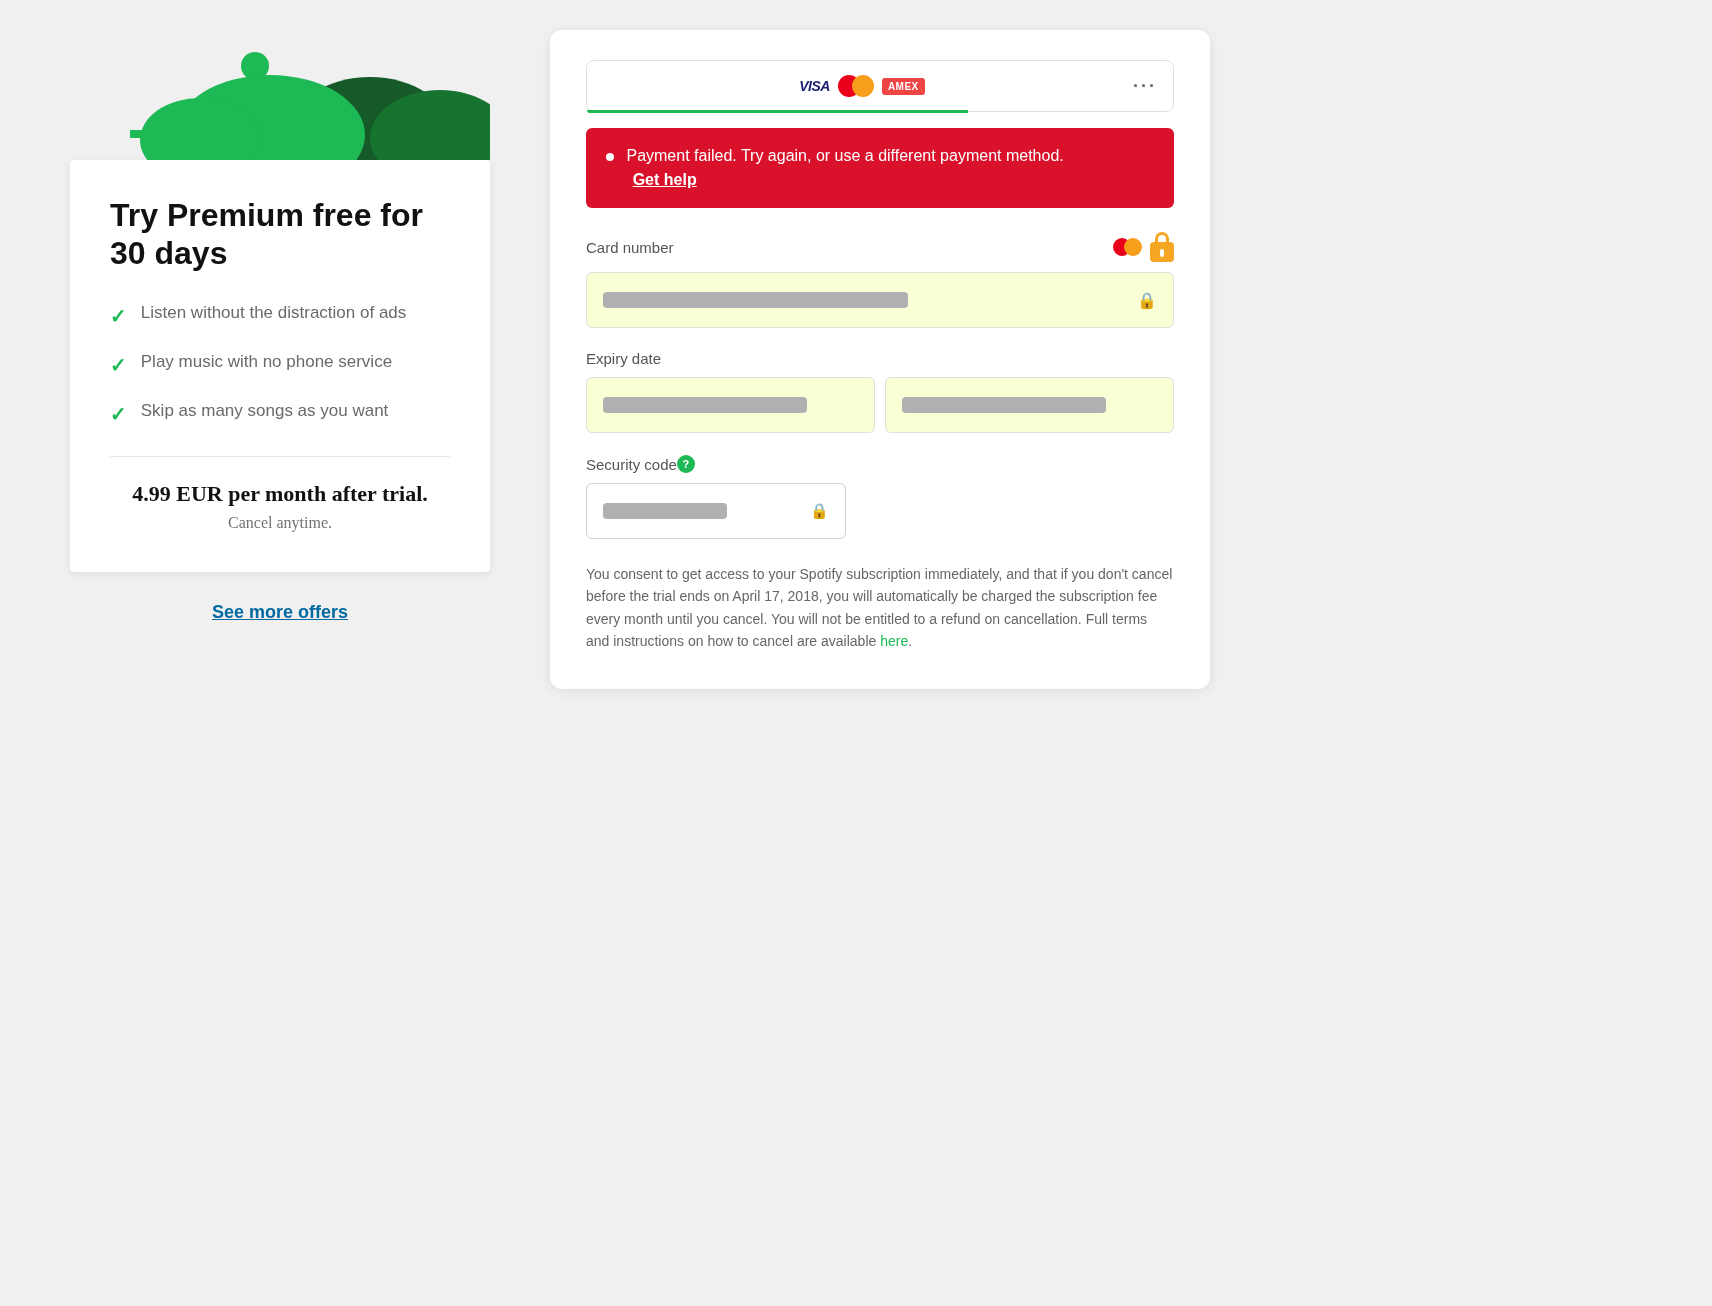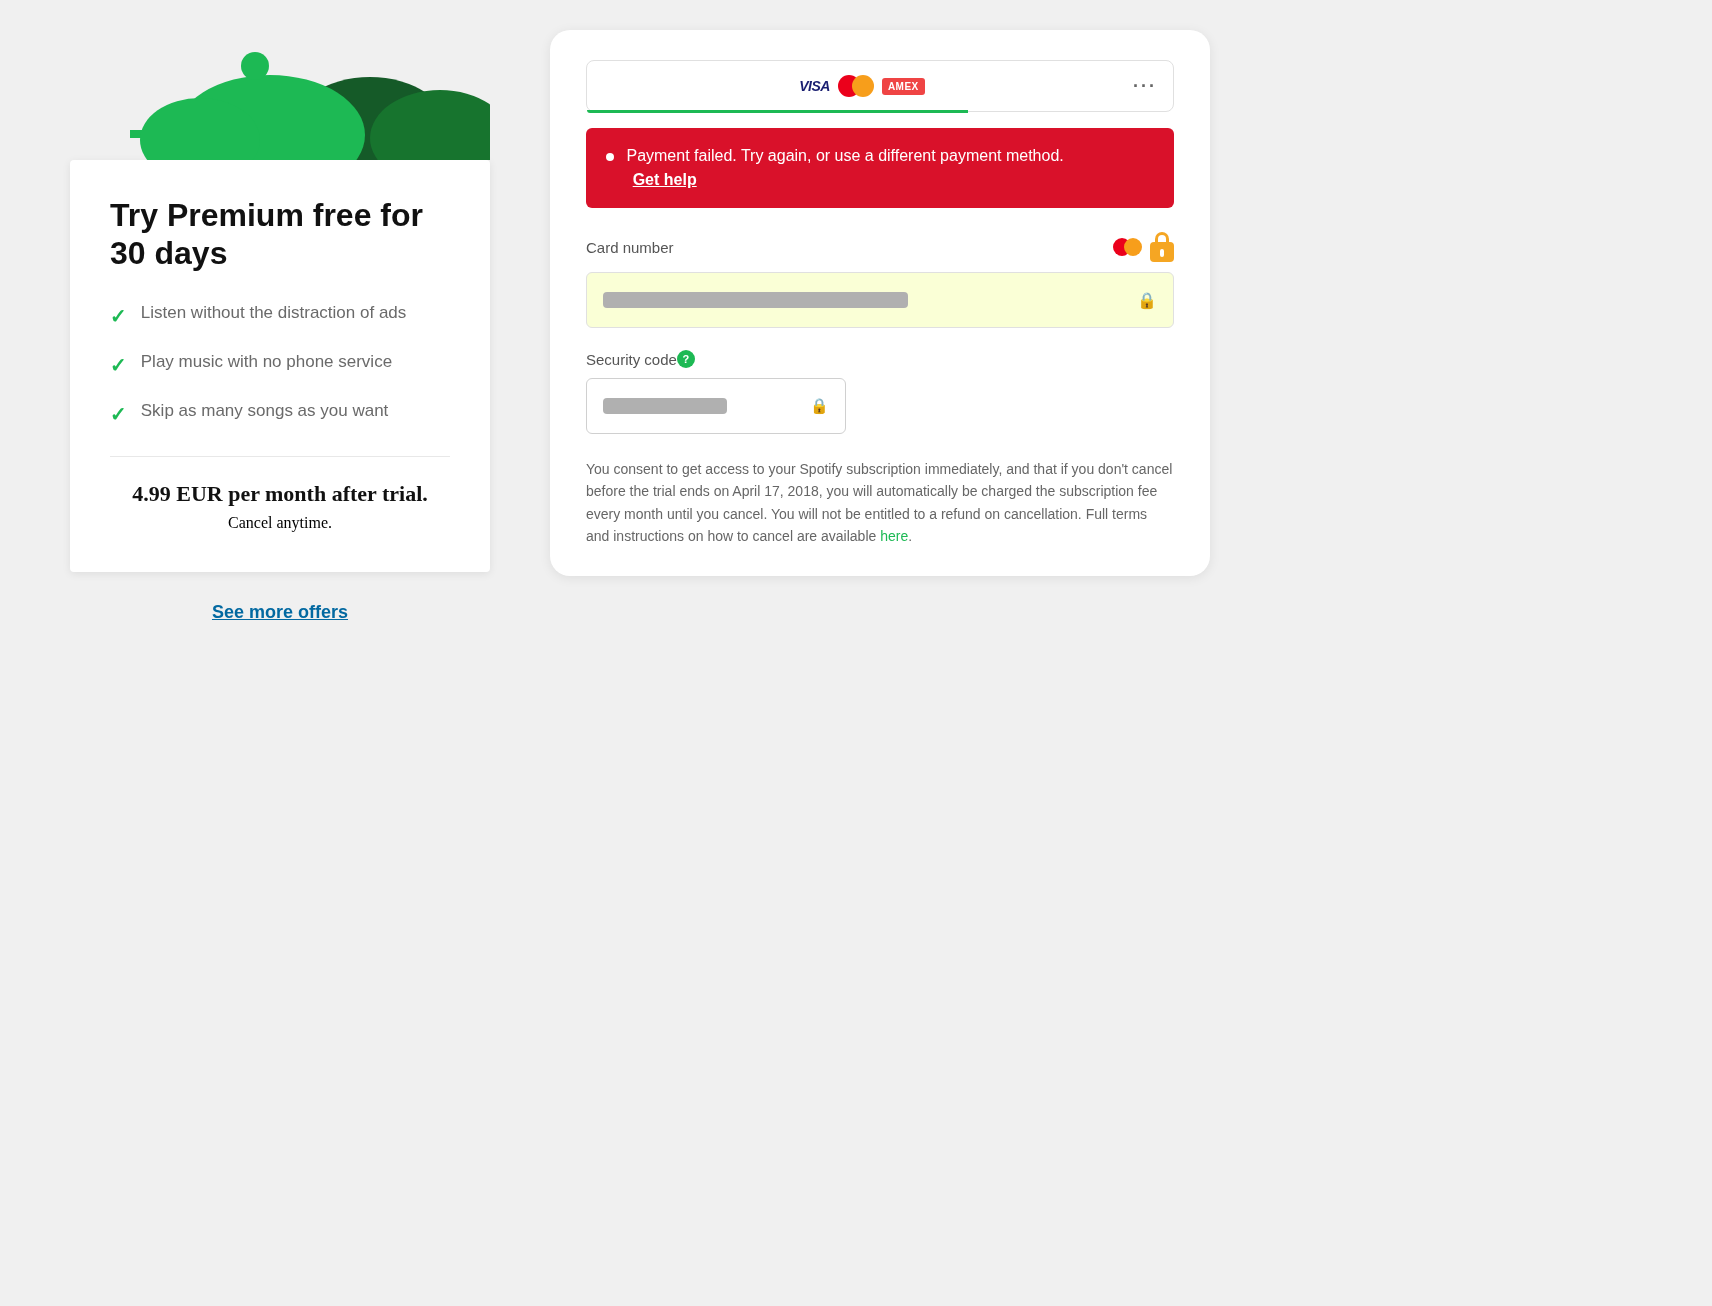--- a/index.html
+++ b/index.html
@@ -83,41 +83,41 @@
 
     .price-text {
       font-size: 22px;
       font-weight: 700;
       color: #111;
       line-height: 1.4;
     }
 
     .cancel-text {
       font-size: 16px;
-      color: #000000;
+      color: #737373;
       margin-top: 4px;
     }
 
     .see-more-link {
       margin-top: 30px;
       font-size: 18px;
       font-weight: 700;
       color: #0369a1;
       text-decoration: underline;
       cursor: pointer;
       background: none;
       border: none;
     }
 
     
     .right-panel {
       flex: 1;
       background: #fff;
-      border-radius: 20px;
-      padding: 30px 36px 28px;
+      border-radius: 12px;
+      padding: 30px 36px 36px;
       box-shadow: 0 2px 12px rgba(0,0,0,0.08);
       max-width: 660px;
     }
 
     .payment-method-row {
       display: flex;
       align-items: center;
       gap: 12px;
       border: 1.5px solid #e0e0e0;
       border-radius: 8px;
@@ -395,20 +395,33 @@
           </div>
         </div>
       </div>
     </div>
     <div class="input-field">
       <div class="input-placeholder-bar" style="width:55%;"></div>
       <span class="input-lock">🔒</span>
     </div>
   </div>
 
+  <div class="field-group">
+    <div class="field-label">
+      <span>Expiry date</span>
+    </div>
+    <div class="expiry-fields">
+      <div class="input-field">
+        <div class="input-placeholder-bar" style="width:80%;"></div>
+      </div>
+      <div class="input-field">
+        <div class="input-placeholder-bar" style="width:80%;"></div>
+      </div>
+    </div>
+  </div>
 
   <div class="field-group">
     <div class="field-label">
       <span>Security code</span>
       <span class="help-badge">?</span>
     </div>
     <div class="security-input-field">
       <div class="input-placeholder-bar" style="width:55%;"></div>
       <span class="input-lock" style="color:#aaa;font-size:15px;">🔒</span>
     </div>

